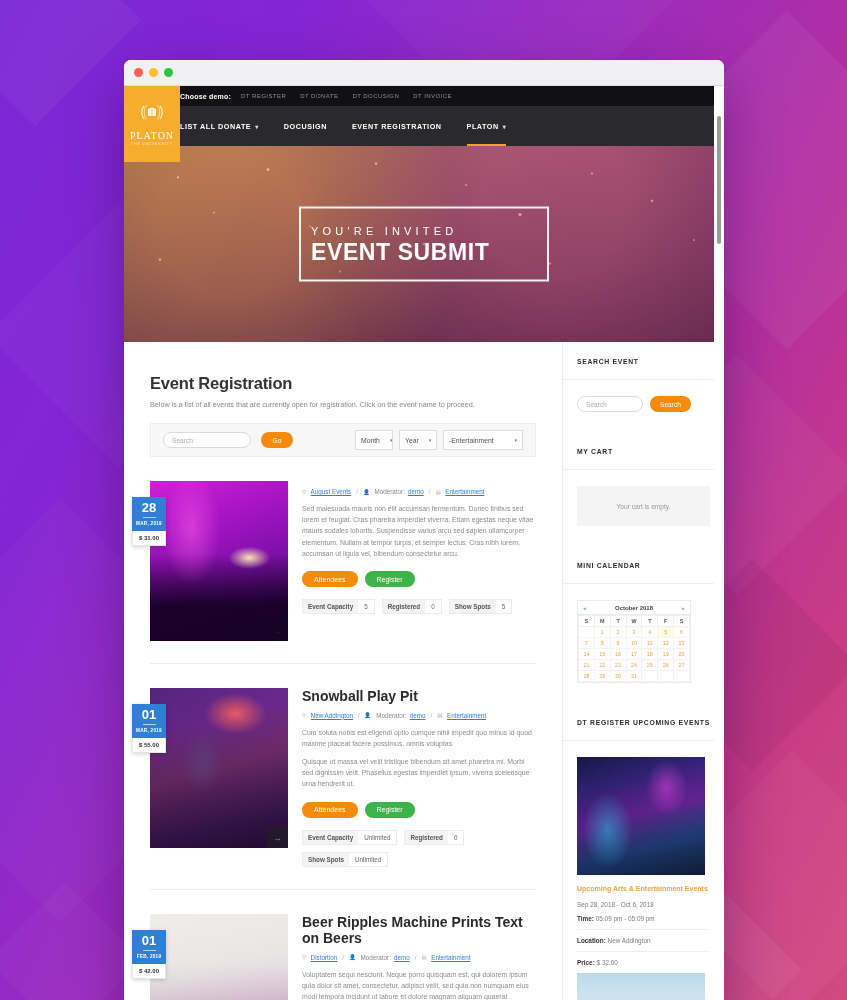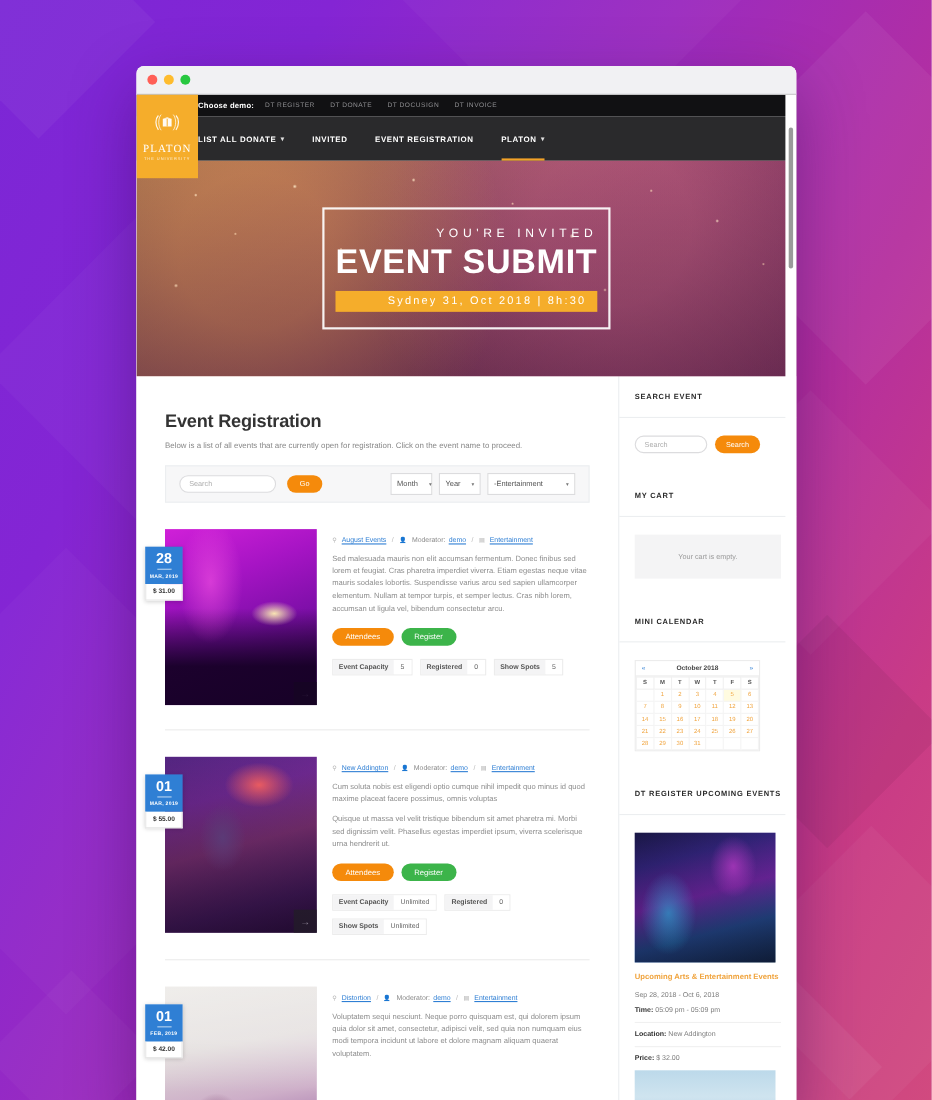--- a/index.html
+++ b/index.html
@@ -103,25 +103,25 @@
       radial-gradient(1.4px 1.4px at 95% 48%, rgba(255,215,180,.7), transparent),
       radial-gradient(1.9px 1.9px at 6% 58%, rgba(255,225,190,.8), transparent),
       radial-gradient(1.5px 1.5px at 36% 64%, rgba(255,220,185,.65), transparent),
       radial-gradient(1.6px 1.6px at 71% 60%, rgba(255,225,190,.7), transparent),
       radial-gradient(2px 2px at 50% 50%, rgba(255,230,200,.5), transparent),
       linear-gradient(to bottom, rgba(60,20,50,.12), rgba(50,15,45,.38));
   }
   .hero-box {
     position: absolute; left: 50%; top: 50%; transform: translate(-50%,-50%);
     border: 2.5px solid rgba(255,255,255,.92);
-    padding: 16px 10px 14px; text-align: right; z-index: 3;
+    padding: 16px 10px 14px; text-align: left; z-index: 3;
     min-width: 250px;
   }
   .hero-kicker { color:#fff; font-size: 11px; letter-spacing: 4.2px; font-weight: 400; }
-  .hero-title { color:#fff; font-size: 31px; font-weight: 700; letter-spacing: .6px; margin-top: 2px; }
+  .hero-title { color:#fff; font-size: 23px; font-weight: 700; letter-spacing: .6px; margin-top: 2px; }
   .hero-date {
     background:#f5ad2b; color:#fff; font-size: 10px; letter-spacing: 2px;
     padding: 4px 10px; margin-top: 8px; display:block; font-weight: 400;
   }
 
   
   .page { display: flex; background:#fff; }
   .main-col { width: 438px; padding: 32px 26px 0 26px; }
   .side-col { width: 162px; border-left: 1px solid #eceef0; padding-bottom: 20px; }
 
@@ -306,37 +306,36 @@
         <a class="demo-link" href="#">DT DOCUSIGN</a>
         <a class="demo-link" href="#">DT INVOICE</a>
       </div>
 
       <div class="nav-bar">
         <a class="nav-item" href="#">
           <span>LIST ALL DONATE</span>
           <span class="caret">▾</span>
         </a>
         <a class="nav-item" href="#">
-          <span>INVITED</span>
+          <span>DOCUSIGN</span>
         </a>
         <a class="nav-item" href="#">
           <span>EVENT REGISTRATION</span>
         </a>
         <a class="nav-item active" href="#">
           <span>PLATON</span>
           <span class="caret">▾</span>
         </a>
       </div>
     </div>
 
     <div class="hero">
       <div class="hero-box">
         <div class="hero-kicker">YOU'RE INVITED</div>
         <div class="hero-title">EVENT SUBMIT</div>
-        <span class="hero-date">Sydney 31, Oct 2018 | 8h:30</span>
       </div>
     </div>
 
     <div class="page">
 
       <div class="main-col">
 
         <h1 class="page-title">Event Registration</h1>
         <p class="page-desc">Below is a list of all events that are currently open for registration. Click on the event name to proceed.</p>
 
@@ -415,20 +414,21 @@
             <div class="date-badge">
               <div class="db-top">
                 <div class="db-day">01</div>
                 <div class="db-rule"></div>
                 <div class="db-my">MAR, 2019</div>
               </div>
               <div class="db-price">$ 55.00</div>
             </div>
           </div>
           <div class="ev-body">
+            <div class="ev-title">Snowball Play Pit</div>
             <div class="ev-meta">
               <span class="mi">⚲</span>
               <a href="#">New Addington</a>
               <span class="sep">/</span>
               <span class="mi">👤</span>
               <span>Moderator:</span>
               <a href="#">demo</a>
               <span class="sep">/</span>
               <span class="mi">▤</span>
               <a href="#">Entertainment</a>
@@ -462,20 +462,21 @@
             <div class="date-badge">
               <div class="db-top">
                 <div class="db-day">01</div>
                 <div class="db-rule"></div>
                 <div class="db-my">FEB, 2019</div>
               </div>
               <div class="db-price">$ 42.00</div>
             </div>
           </div>
           <div class="ev-body">
+            <div class="ev-title">Beer Ripples Machine Prints Text on Beers</div>
             <div class="ev-meta">
               <span class="mi">⚲</span>
               <a href="#">Distortion</a>
               <span class="sep">/</span>
               <span class="mi">👤</span>
               <span>Moderator:</span>
               <a href="#">demo</a>
               <span class="sep">/</span>
               <span class="mi">▤</span>
               <a href="#">Entertainment</a>

